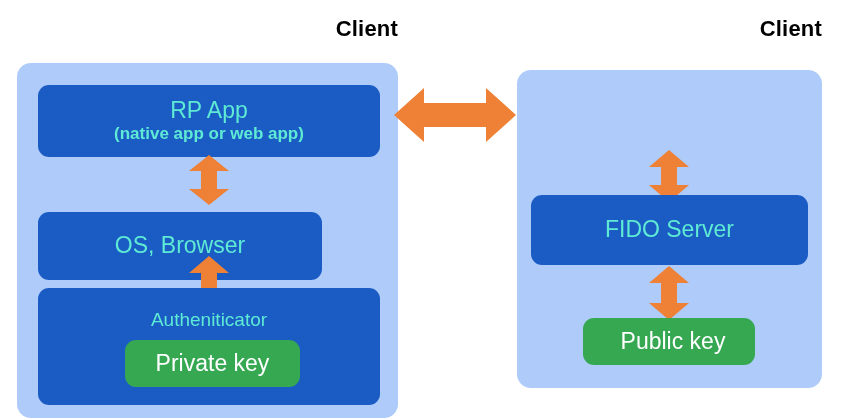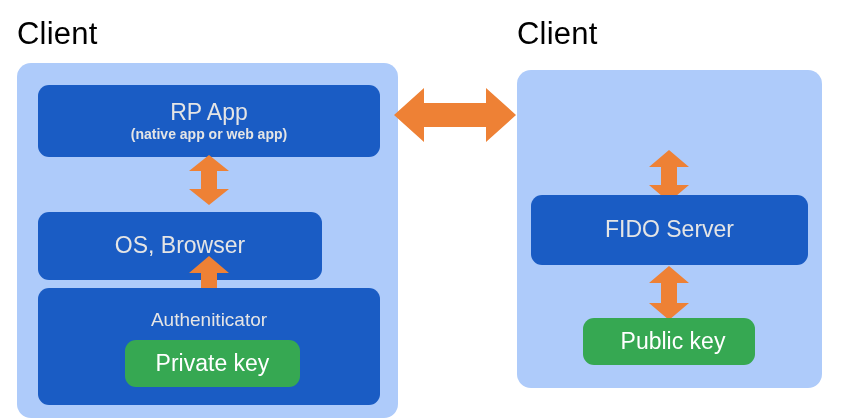--- a/index.html
+++ b/index.html
@@ -16,23 +16,23 @@
     position: relative;
     width: 841px;
     height: 420px;
     background: #ffffff;
     overflow: hidden;
   }
 
   
   .col-title {
     position: absolute;
-    text-align: left;
-    font-size: 31px;
-    font-weight: normal;
+    text-align: right;
+    font-size: 22px;
+    font-weight: bold;
     color: #000000;
     letter-spacing: 0.2px;
     line-height: 1;
     white-space: nowrap;
   }
 
   
   .panel {
     position: absolute;
     background: #aecbfa;
@@ -41,35 +41,35 @@
 
   
   .box {
     position: absolute;
     background: #1a5cc4;
     border-radius: 11px;
     display: flex;
     flex-direction: column;
     align-items: center;
     justify-content: center;
-    color: #e5e5e5;
+    color: #5eead4;
     text-align: center;
     box-sizing: border-box;
   }
   .box-title {
     font-size: 23px;
     font-weight: normal;
     line-height: 1.1;
     white-space: nowrap;
   }
   .box-title.small {
     font-size: 19px;
   }
   .box-sub {
-    font-size: 14px;
+    font-size: 17px;
     font-weight: bold;
     line-height: 1.15;
     margin-top: 1px;
     white-space: nowrap;
   }
 
   
   .key-pill {
     position: absolute;
     background: #36a852;

